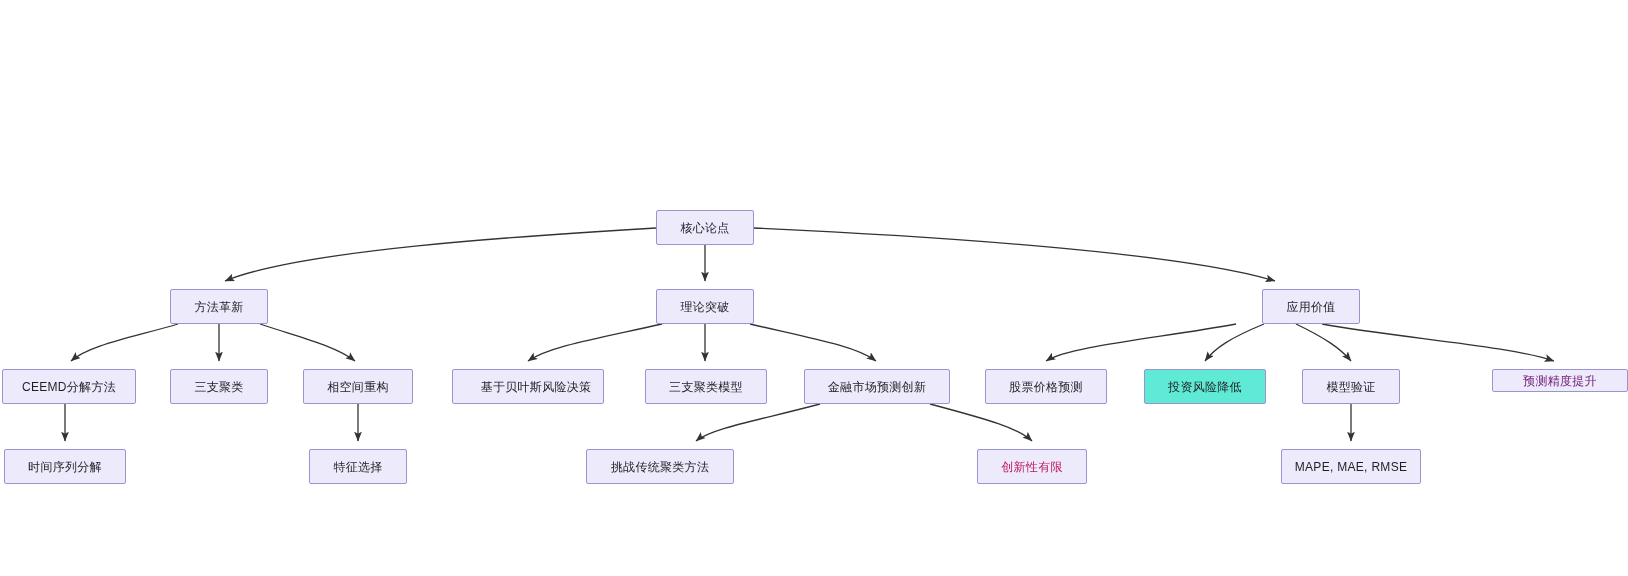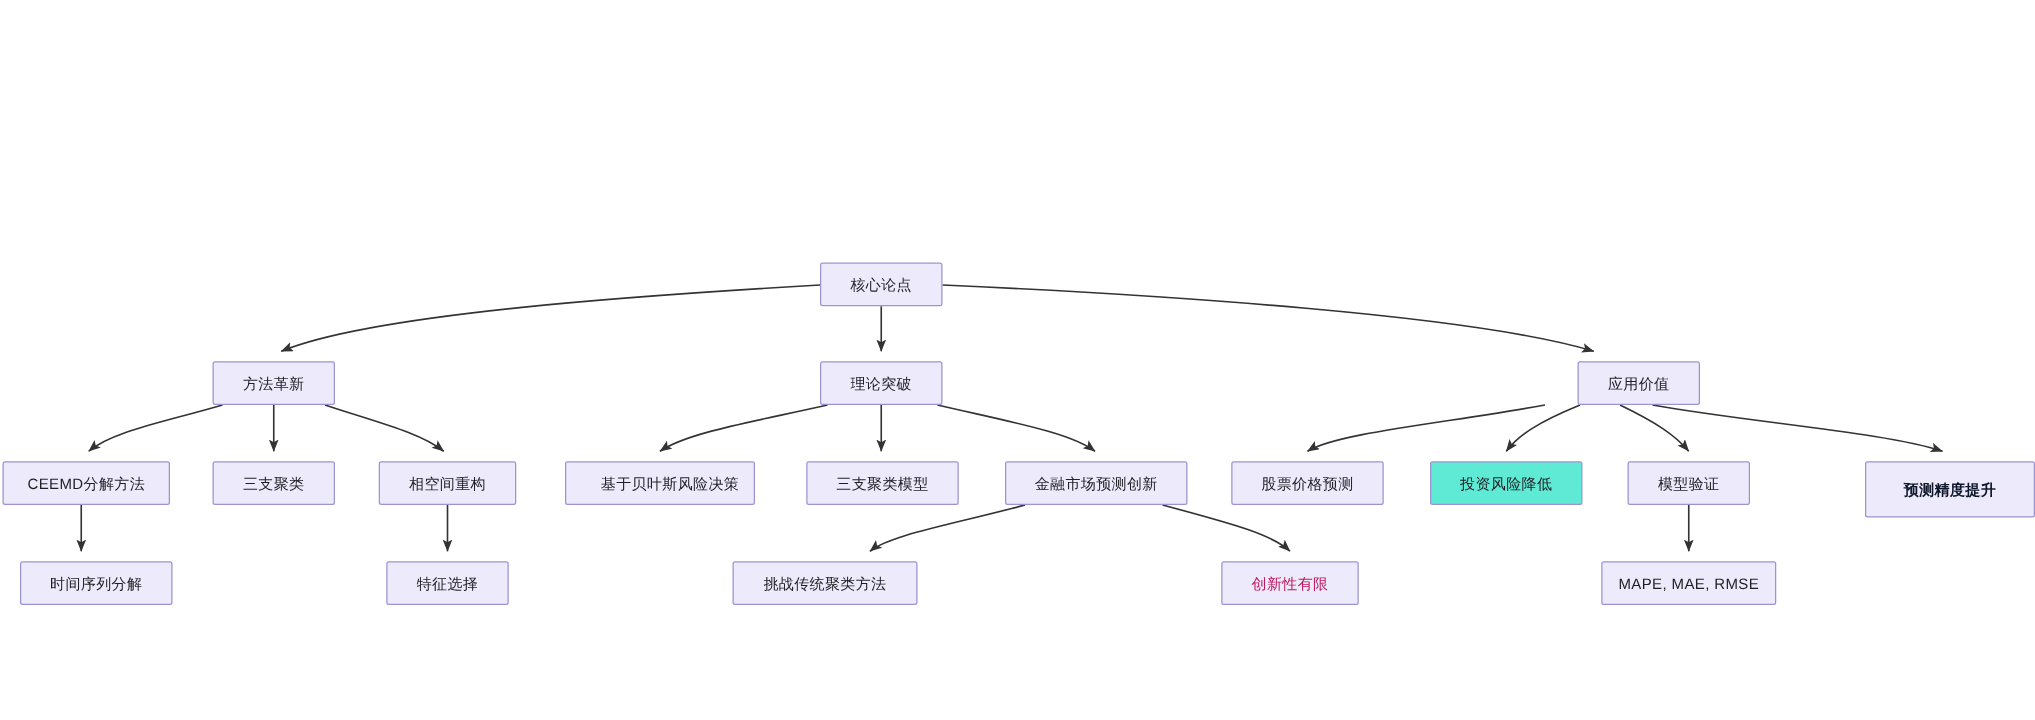--- a/index.html
+++ b/index.html
@@ -111,24 +111,24 @@
       </div>
       <div class="node" style="left: 985px; top: 369px; width: 122px; height: 35px; background: rgb(236, 234, 251); border-color: rgb(154, 148, 210); color: rgb(31, 31, 36);">
         <span class="node-label">股票价格预测</span>
       </div>
       <div class="node" style="left: 1144px; top: 369px; width: 122px; height: 35px; background: #5eead4; border-color: rgb(154, 148, 210); color: rgb(31, 31, 36);">
         <span class="node-label">投资风险降低</span>
       </div>
       <div class="node" style="left: 1302px; top: 369px; width: 98px; height: 35px; background: rgb(236, 234, 251); border-color: rgb(154, 148, 210); color: rgb(31, 31, 36);">
         <span class="node-label">模型验证</span>
       </div>
-      <div class="node" style="left: 1492px; top: 369px; width: 136px; height: 45px; background: rgb(236, 234, 251); border-color: rgb(154, 148, 210); color: #0f172a; font-weight: bold;">
+      <div class="node" style="left: 1492px; top: 369px; width: 136px; height: 23px; background: rgb(236, 234, 251); border-color: rgb(154, 148, 210); color: #701a75;">
         <span class="node-label">预测精度提升</span>
       </div>
-      <div class="node" style="left: 16px; top: 449px; width: 122px; height: 35px; background: rgb(236, 234, 251); border-color: rgb(154, 148, 210); color: rgb(31, 31, 36);">
+      <div class="node" style="left: 4px; top: 449px; width: 122px; height: 35px; background: rgb(236, 234, 251); border-color: rgb(154, 148, 210); color: rgb(31, 31, 36);">
         <span class="node-label">时间序列分解</span>
       </div>
       <div class="node" style="left: 309px; top: 449px; width: 98px; height: 35px; background: rgb(236, 234, 251); border-color: rgb(154, 148, 210); color: rgb(31, 31, 36);">
         <span class="node-label">特征选择</span>
       </div>
       <div class="node" style="left: 586px; top: 449px; width: 148px; height: 35px; background: rgb(236, 234, 251); border-color: rgb(154, 148, 210); color: rgb(31, 31, 36);">
         <span class="node-label">挑战传统聚类方法</span>
       </div>
       <div class="node" style="left: 977px; top: 449px; width: 110px; height: 35px; background: rgb(236, 234, 251); border-color: rgb(154, 148, 210); color: #be185d;">
         <span class="node-label">创新性有限</span>

